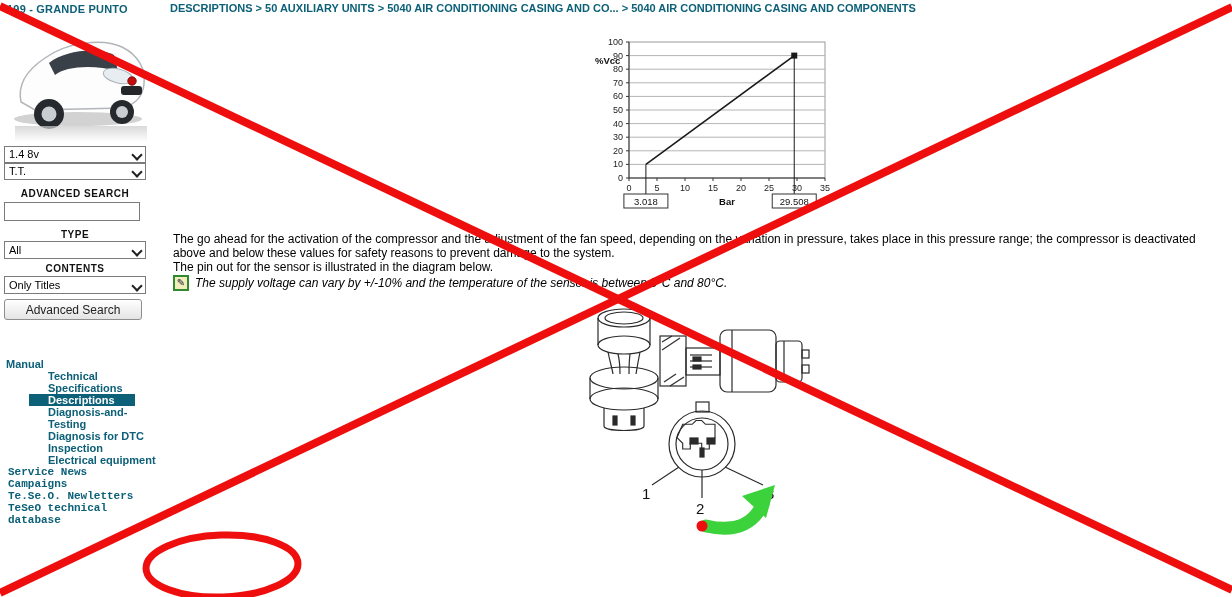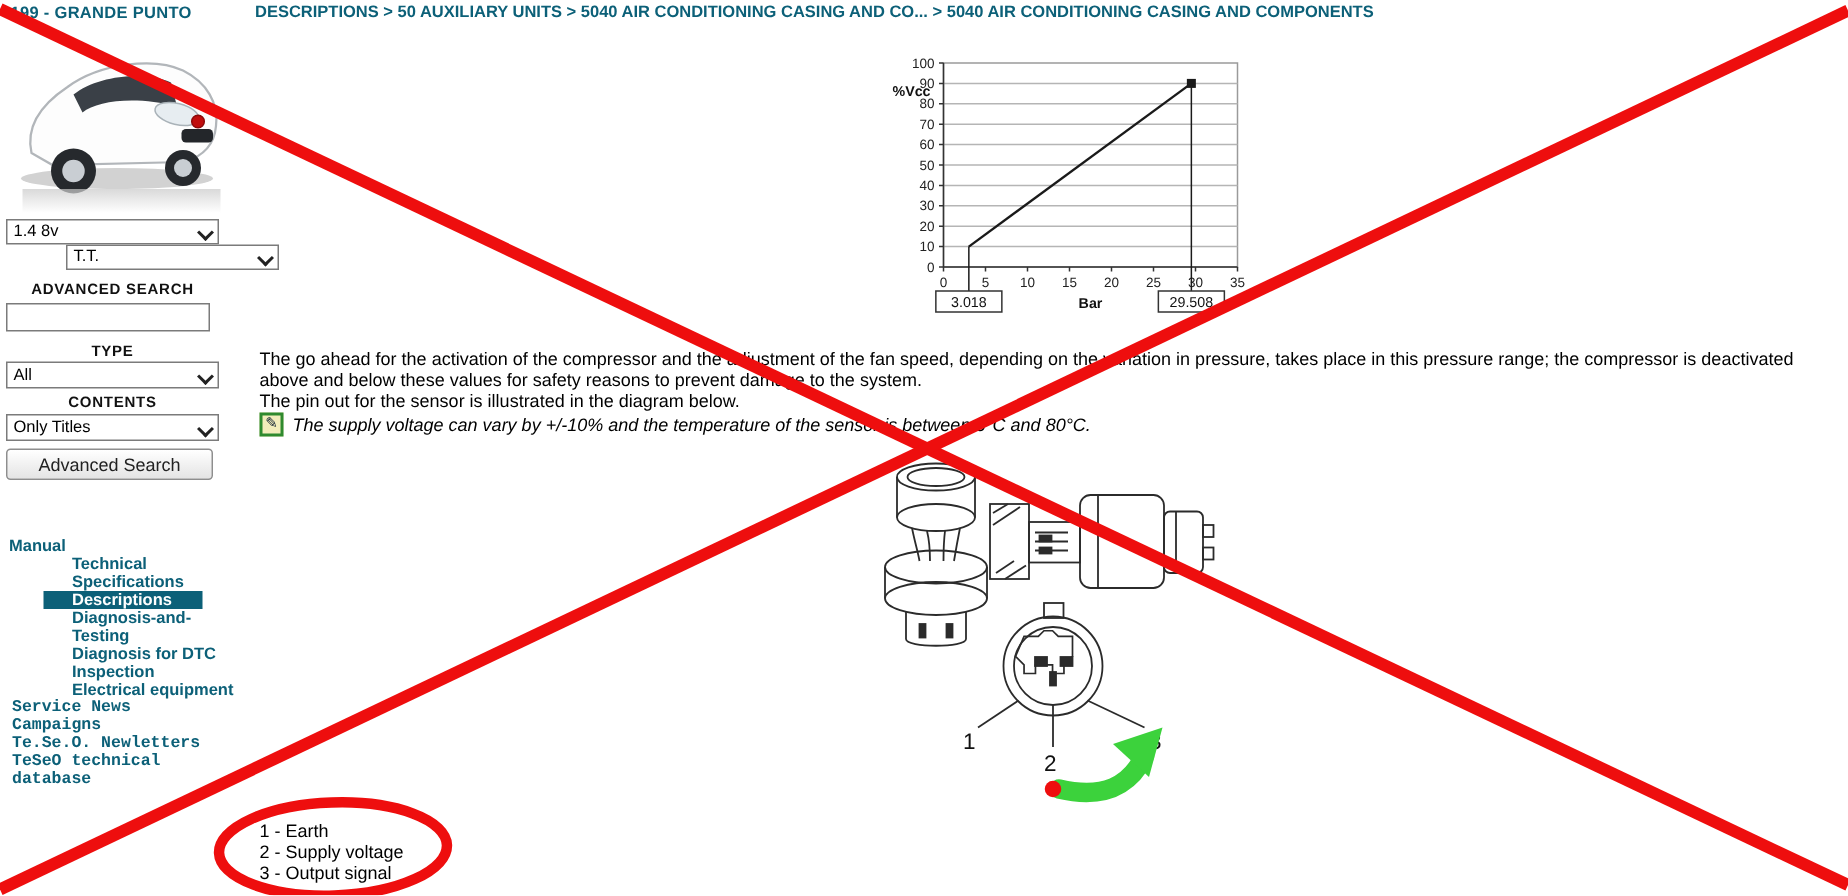--- a/index.html
+++ b/index.html
@@ -71,21 +71,21 @@
       <circle cx="117" cy="90" r="6" fill="#c9ced3"></circle>
       <rect x="10" y="104" width="132" height="16" fill="url(#refl)" opacity="0.7"></rect>
     </svg>
 
     <div class="abs select" style="top:146px;">
       <span>1.4 8v</span>
       <span class="chev">
           <i></i>
         </span>
     </div>
-    <div class="abs select" style="top:163px;margin-left:40px;">
+    <div class="abs select" style="top:163px;">
       <span>T.T.</span>
       <span class="chev">
           <i></i>
         </span>
     </div>
 
     <div class="abs widget-label" style="top:188px;">ADVANCED SEARCH</div>
     <input class="abs text-input" type="text" value="" style="">
 
     <div class="abs widget-label" style="top:229px;">TYPE</div>
@@ -249,25 +249,20 @@
 
         <line x1="119" y1="169" x2="92" y2="187"></line>
         <line x1="142" y1="172" x2="142" y2="200"></line>
         <line x1="165" y1="169" x2="203" y2="187"></line>
       </g>
       <text x="82" y="201" font-size="15" fill="#111" id="pin-label-1">1</text>
       <text x="136" y="216" font-size="15" fill="#111" id="pin-label-2">2</text>
       <text x="206" y="201" font-size="15" fill="#111" id="pin-label-3">3</text>
     </svg>
 
-    <div class="abs legend">
-      <div>1 - Earth</div>
-      <div>2 - Supply voltage</div>
-      <div>3 - Output signal</div>
-    </div>
   </div>
 
   <svg id="annotations" width="1232" height="597">
     <g id="anno-g" fill="none">
         <line x1="0" y1="6" x2="1232" y2="590" stroke="#ee0e0e" stroke-width="8"></line>
         <line x1="1232" y1="7" x2="0" y2="593" stroke="#ee0e0e" stroke-width="8"></line>
         <ellipse cx="222" cy="566" rx="76" ry="31" stroke="#ee0e0e" stroke-width="7" transform="rotate(-2 222 566)"></ellipse>
         <path d="M706,526 C736,533 753,524 763,504" stroke="#3cd23c" stroke-width="13" stroke-linecap="round"></path>
         <polygon points="775,485 742,496 766,518" fill="#3cd23c"></polygon>
         <circle cx="702" cy="526" r="5.5" fill="#ee0e0e"></circle>

